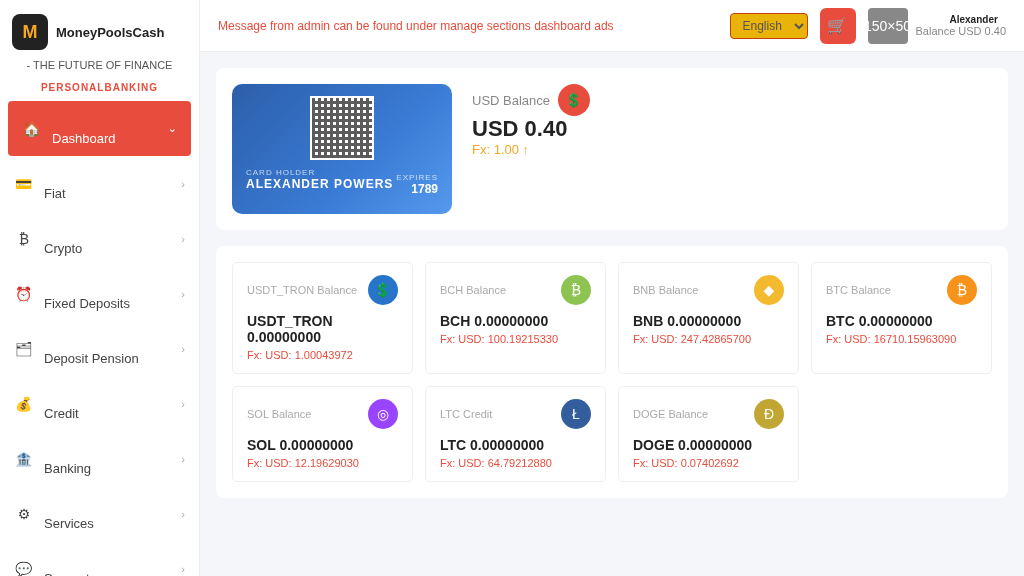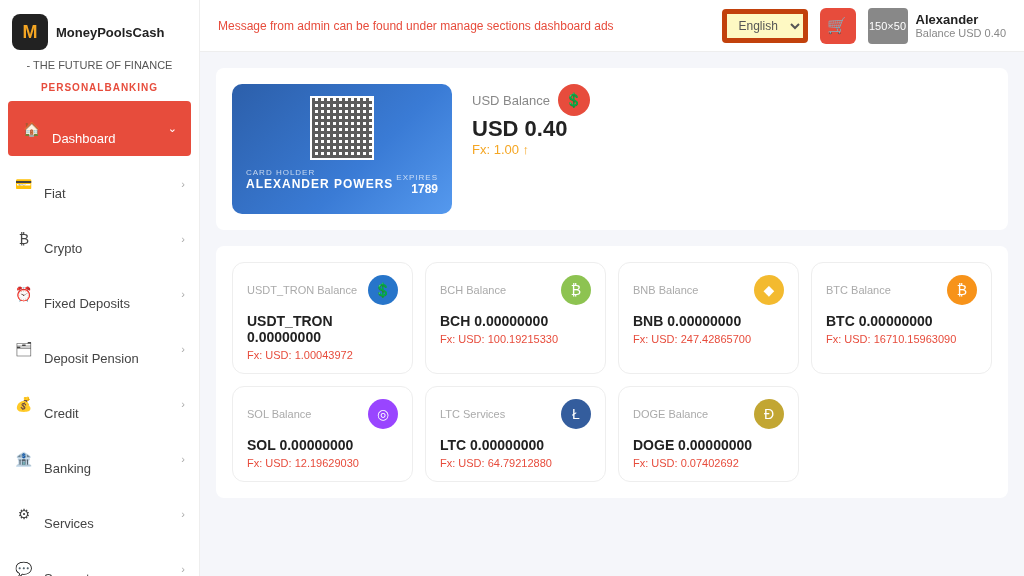--- a/index.html
+++ b/index.html
@@ -103,26 +103,26 @@
       height: 52px;
       border-bottom: 1px solid #eee;
       gap: 12px;
     }
     .admin-message {
       flex: 1;
       font-size: 12px;
       color: #e74c3c;
     }
     .lang-select {
-      border: 5px solid #c2410c;
+      border: 1px solid #c2410c;
       border-radius: 4px;
       padding: 4px 8px;
       font-size: 12px;
       color: #555;
-      background: #fef9c3;
+      background: #eab308;
       cursor: pointer;
     }
     .cart-btn {
       background: #e74c3c;
       border: none;
       border-radius: 6px;
       width: 36px;
       height: 36px;
       display: flex;
       align-items: center;
@@ -141,21 +141,21 @@
       height: 36px;
       background: #888;
       border-radius: 4px;
       display: flex;
       align-items: center;
       justify-content: center;
       color: #fff;
       font-size: 10px;
       text-align: center;
     }
-    .user-name { font-size: 13px; font-weight: 600; color: #222; }
+    .user-name { font-size: 10px; font-weight: 600; color: #222; margin-left: 34px; }
     .user-balance { font-size: 11px; color: #888; }
 
     
     .content {
       flex: 1;
       overflow-y: auto;
       padding: 16px;
       display: flex;
       flex-direction: column;
       gap: 16px;
@@ -225,21 +225,21 @@
       border-radius: 8px;
       padding: 16px;
     }
     .crypto-grid {
       display: grid;
       grid-template-columns: repeat(4, 1fr);
       gap: 12px;
     }
     .crypto-card {
       border: 1px solid #eee;
-      border-radius: 12px;
+      border-radius: 5px;
       padding: 12px 14px;
       display: flex;
       flex-direction: column;
       gap: 4px;
     }
     .crypto-card-header {
       display: flex;
       align-items: center;
       justify-content: space-between;
     }
@@ -324,21 +324,21 @@
   <div class="topbar">
     <span class="admin-message">Message from admin can be found under manage sections dashboard ads</span>
     <select class="lang-select">
       <option>English</option>
     </select>
     <button class="cart-btn">
       <span>🛒</span>
     </button>
     <div class="user-info">
       <div class="user-avatar">
-        <span style="font-size:11px;">150×50</span>
+        <span style="font-size:14px;">150×50</span>
       </div>
       <div>
         <div class="user-name">Alexander</div>
         <div class="user-balance">Balance USD 0.40</div>
       </div>
     </div>
   </div>
 
   <div class="content">
 
@@ -401,21 +401,21 @@
           <div class="crypto-card">
     <div class="crypto-card-header">
       <span class="crypto-card-title">SOL Balance</span>
       <div class="crypto-coin-icon" style="background:#9945ff;color:#fff;">◎</div>
     </div>
     <div class="crypto-amount">SOL 0.00000000</div>
     <div class="crypto-fx">Fx: USD: 12.19629030</div>
   </div>
           <div class="crypto-card">
     <div class="crypto-card-header">
-      <span class="crypto-card-title">LTC Services</span>
+      <span class="crypto-card-title">LTC Credit</span>
       <div class="crypto-coin-icon" style="background:#345d9d;color:#fff;">Ł</div>
     </div>
     <div class="crypto-amount">LTC 0.00000000</div>
     <div class="crypto-fx">Fx: USD: 64.79212880</div>
   </div>
           <div class="crypto-card">
     <div class="crypto-card-header">
       <span class="crypto-card-title">DOGE Balance</span>
       <div class="crypto-coin-icon" style="background:#c2a633;color:#fff;">Ð</div>
     </div>

